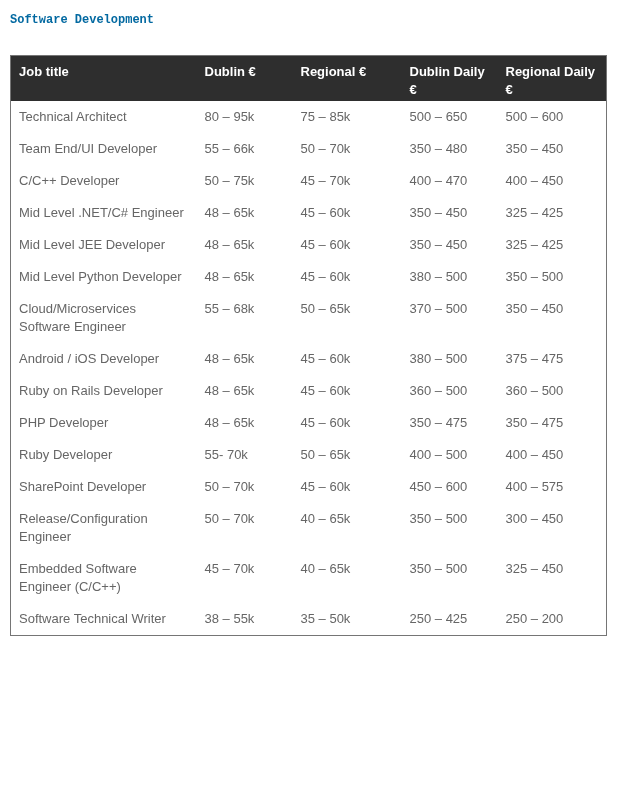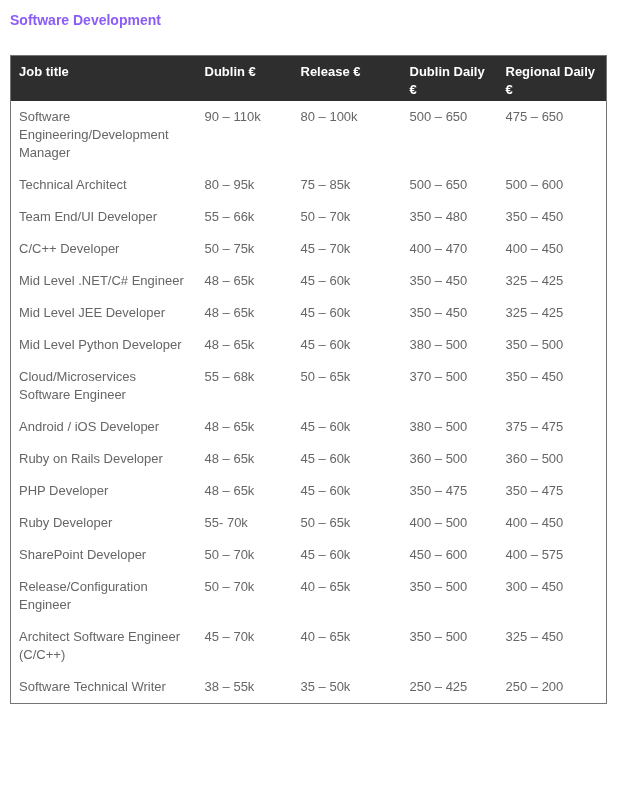--- a/index.html
+++ b/index.html
@@ -10,24 +10,25 @@
     font-family: "Liberation Sans", "DejaVu Sans", sans-serif;
   }
   .page {
     width: 617px;
     height: 789px;
     padding: 12px 10px 16px 10px;
     background: #ffffff;
   }
   .page-title {
     margin: 0 0 26px 0;
-    font-size: 14px;
+    font-size: 12px;
     line-height: 17px;
     font-weight: bold;
-    color: #8b5cf6;
+    color: #0369a1;
+    font-family: Liberation Mono, monospace;
   }
   table.salary-table {
     width: 596px;
     table-layout: fixed;
     border-collapse: collapse;
     border: 1px solid #757575;
     background: #ffffff;
   }
   table.salary-table th {
     background: #2e2e2e;
@@ -60,33 +61,26 @@
       <col style="width:186px">
       <col style="width:96px">
       <col style="width:109px">
       <col style="width:96px">
       <col style="width:109px">
     </colgroup>
     <thead>
       <tr>
         <th>Job title</th>
         <th>Dublin €</th>
-        <th>Release €</th>
+        <th>Regional €</th>
         <th>Dublin Daily €</th>
         <th>Regional Daily €</th>
       </tr>
     </thead>
     <tbody>
-        <tr>
-          <td>Software Engineering/Development Manager</td>
-          <td>90 – 110k</td>
-          <td>80 – 100k</td>
-          <td>500 – 650</td>
-          <td>475 – 650</td>
-        </tr>
         <tr>
           <td>Technical Architect</td>
           <td>80 – 95k</td>
           <td>75 – 85k</td>
           <td>500 – 650</td>
           <td>500 – 600</td>
         </tr>
         <tr>
           <td>Team End/UI Developer</td>
           <td>55 – 66k</td>
@@ -165,21 +159,21 @@
           <td>400 – 575</td>
         </tr>
         <tr>
           <td>Release/Configuration Engineer</td>
           <td>50 – 70k</td>
           <td>40 – 65k</td>
           <td>350 – 500</td>
           <td>300 – 450</td>
         </tr>
         <tr>
-          <td>Architect Software Engineer (C/C++)</td>
+          <td>Embedded Software Engineer (C/C++)</td>
           <td>45 – 70k</td>
           <td>40 – 65k</td>
           <td>350 – 500</td>
           <td>325 – 450</td>
         </tr>
         <tr>
           <td>Software Technical Writer</td>
           <td>38 – 55k</td>
           <td>35 – 50k</td>
           <td>250 – 425</td>

